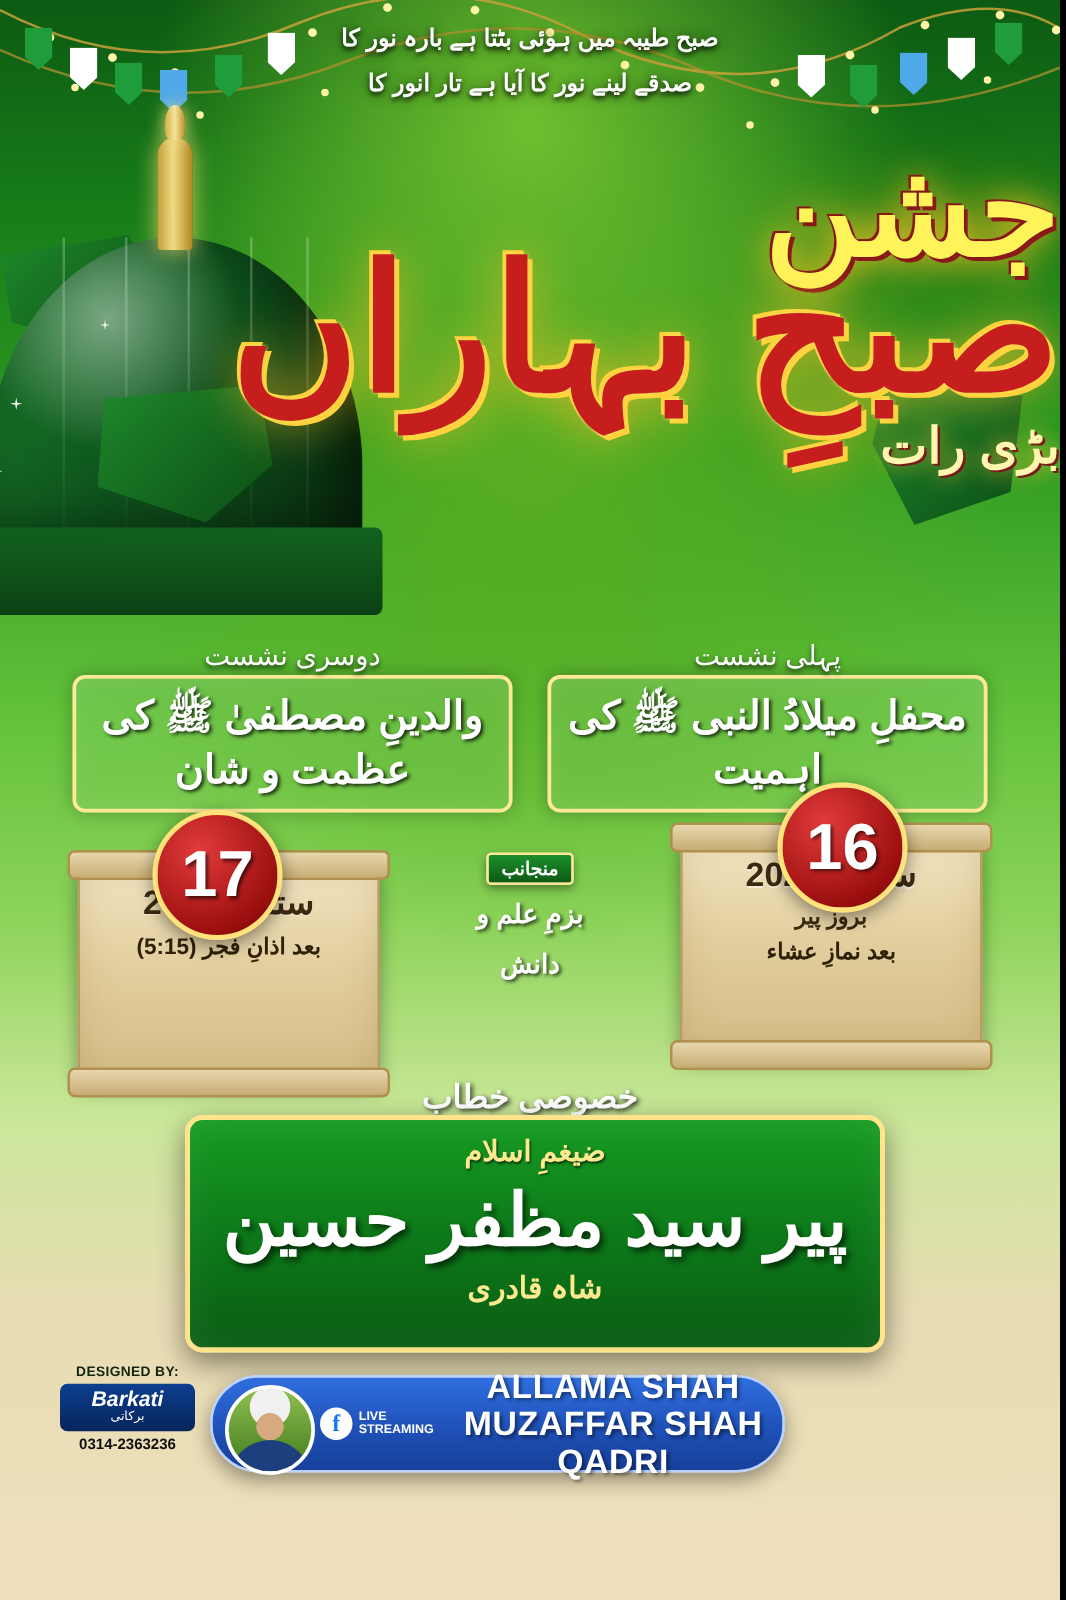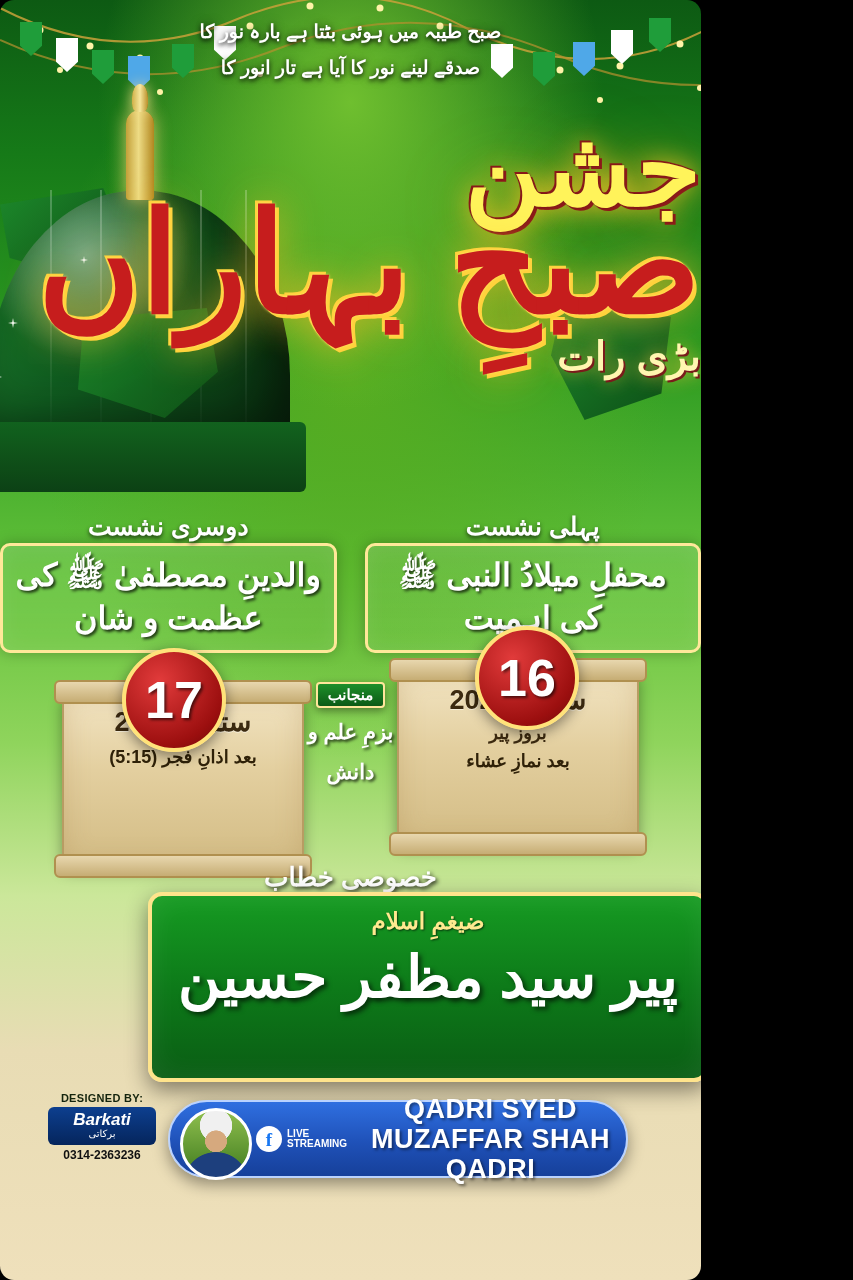--- a/index.html
+++ b/index.html
@@ -5,28 +5,27 @@
   html, body {
     margin: 0;
     padding: 0;
     background: #000;
   }
   body {
     font-family: "Liberation Sans", sans-serif;
   }
   .poster {
     position: relative;
-    width: 701px;
+    width: 848px;
     height: 1280px;
     overflow: hidden;
     background:
       radial-gradient(ellipse 60% 40% at 50% 8%, #6fbf2f 0%, rgba(111,191,47,0) 60%),
       radial-gradient(ellipse 70% 45% at 50% 30%, #57ad22 0%, rgba(87,173,34,0) 65%),
       linear-gradient(180deg, #0d5a13 0%, #167a18 12%, #2e9b22 28%, #63c23a 45%, #8fd45c 58%, #cbe79a 70%, #e8dcb4 82%, #efe0bb 100%);
-    border-radius: 14px;
   }
 
   
   .string-lights {
     position: absolute;
     left: 0; top: 0;
     width: 100%; height: 130px;
     overflow: hidden;
     pointer-events: none;
   }
@@ -174,22 +173,22 @@
     gap: 28px;
     direction: rtl;
   }
   .session {
     position: relative;
     width: 352px;
     text-align: center;
     direction: rtl;
   }
   .session-tag {
-    font-size: 25px;
-    font-weight: bold;
+    font-size: 22px;
+    font-weight: normal;
     color: #ffffff;
     text-shadow: 0 2px 4px rgba(0,0,0,.7);
     margin-bottom: 2px;
   }
   .session-box {
     border: 3px solid #ffe89a;
     border-radius: 10px;
     padding: 8px 6px 10px;
     background: linear-gradient(180deg, rgba(255,255,255,.10), rgba(255,255,255,.02));
     box-shadow: 0 0 14px rgba(0,0,0,.25), inset 0 0 22px rgba(255,255,255,.08);
@@ -593,20 +592,21 @@
       <div class="ribbon-tag">منجانب</div>
       <div class="ribbon-line">بزمِ علم و</div>
       <div class="ribbon-line">دانش</div>
     </div>
   </div>
 
   <div class="speaker-label">خصوصی خطاب</div>
   <div class="speaker-panel">
     <div class="speaker-sub">ضیغمِ اسلام</div>
     <div class="speaker-name">پیر سید مظفر حسین</div>
+    <div class="speaker-suffix">شاہ قادری</div>
   </div>
 
   <div class="designer">
     <div class="designer-label">DESIGNED BY:</div>
     <div class="designer-logo">
       <div class="brand">Barkati</div>
       <div class="brand-ur">برکاتی</div>
     </div>
     <div class="designer-phone">0314-2363236</div>
   </div>
@@ -614,19 +614,19 @@
   <div class="live-strip">
     <div class="speaker-photo"></div>
     <div class="fb-badge">
       <div class="fb-circle">f</div>
       <div class="live-text">
         <div>LIVE</div>
         <div>STREAMING</div>
       </div>
     </div>
     <div class="live-name">
-      <div>QADRI SYED</div>
+      <div>ALLAMA SHAH</div>
       <div>MUZAFFAR SHAH QADRI</div>
     </div>
   </div>
 
 
 </div>
 
 </body></html>

